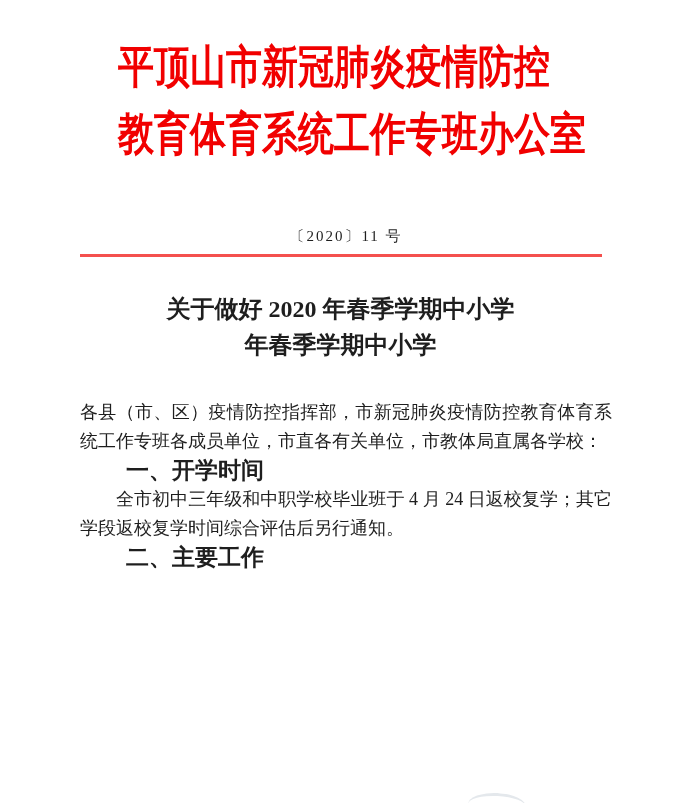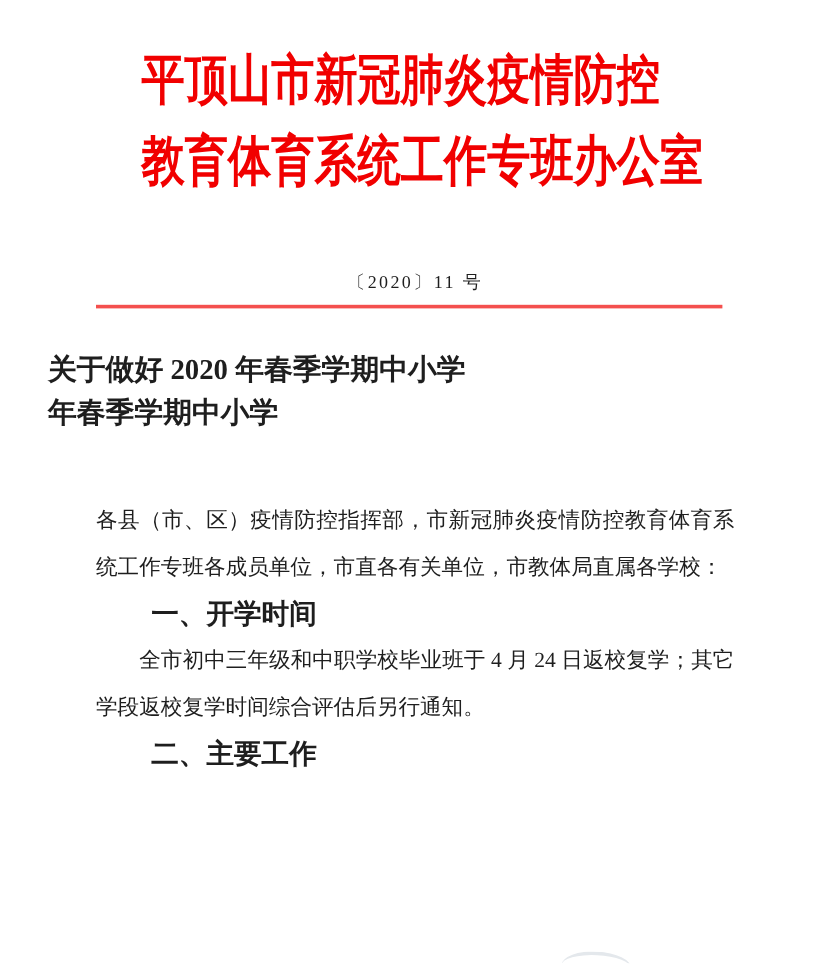--- a/index.html
+++ b/index.html
@@ -80,38 +80,38 @@
     background: var(--divider-red);
   }
 
   
   .title {
     position: absolute;
     top: 291px;
     left: 40px;
     width: 601px;
     margin: 0;
+    text-align: center;
     font-size: 24px;
     font-weight: bold;
     line-height: 36px;
     color: var(--text-color);
   }
   .title-line { display: block; }
 
   
   .doc-body {
     position: absolute;
     top: 398px;
     left: 80px;
     width: 532px;
     font-size: 18px;
-    line-height: 39px;
+    line-height: 29px;
     text-align: justify;
     color: var(--text-color);
-    margin-top: 16px;
   }
   .doc-body p { margin: 0; padding: 0; }
   .para { text-indent: 2em; }
   .heading {
     text-indent: 2em;
     font-family: "Liberation Sans", "DejaVu Sans", sans-serif;
     font-weight: bold;
     font-size: 23px;
   }
 

